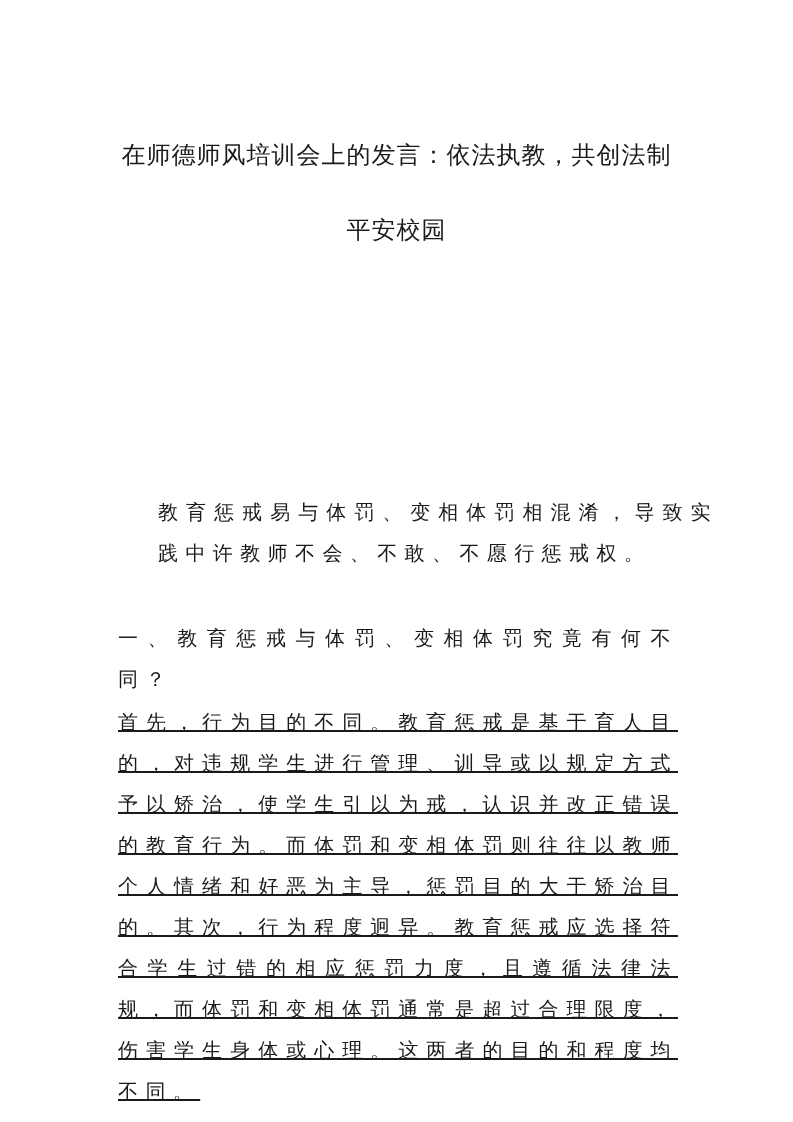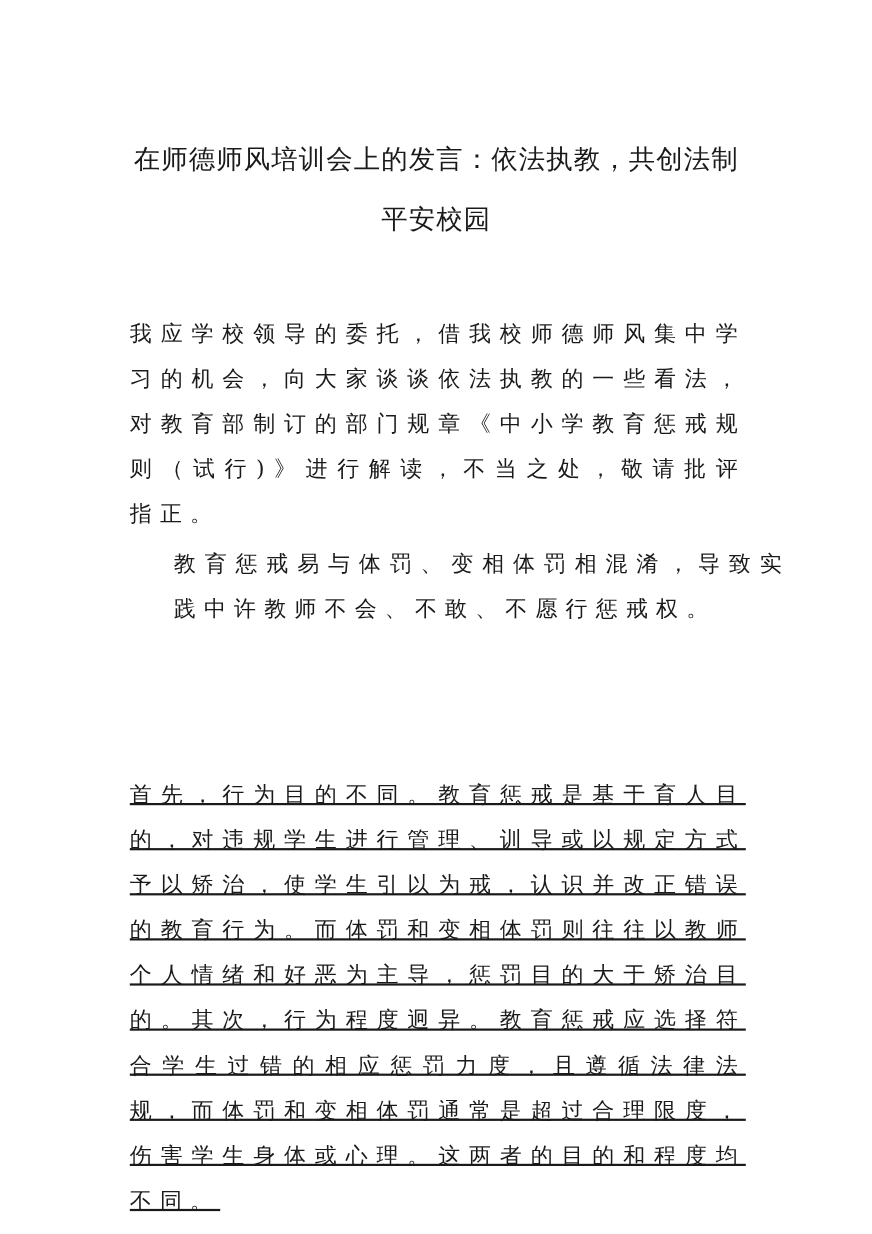--- a/index.html
+++ b/index.html
@@ -21,21 +21,21 @@
       top: 0;
       width: 793px;
       height: 1122px;
     }
     .title {
       position: absolute;
       left: 110px;
       width: 573px;
       text-align: center;
       font-size: 24px;
-      line-height: 54px;
+      line-height: 75px;
       top: 118px;
       letter-spacing: 1px;
       margin: 0;
       font-weight: normal;
     }
     .para {
       position: absolute;
       left: 118px;
       width: 560px;
       font-size: 20px;
@@ -48,16 +48,16 @@
     .p1 { top: 283px; }
     .p2 { top: 492px; margin-left: 40px; }
     .p3 { top: 618px; }
     .p4 { top: 702px; text-decoration: underline; }
   </style>
 </head>
 <body>
 
 <div class="page">
   <h1 class="title">在师德师风培训会上的发言：依法执教，共创法制平安校园</h1>
-  <p class="para p1">我应学校领导的委托，借我校师德师风集中学习的机会，向大家谈谈依法执教的一些看法，对教育部制订的部门规章《中小学教育惩戒规则（试行)》进行解读，不当之处，敬请批评指正。</p>
   <p class="para p2">教育惩戒易与体罚、变相体罚相混淆，导致实践中许教师不会、不敢、不愿行惩戒权。</p>
+  <p class="para p3">一、教育惩戒与体罚、变相体罚究竟有何不同？</p>
   <p class="para p4">首先，行为目的不同。教育惩戒是基于育人目的，对违规学生进行管理、训导或以规定方式予以矫治，使学生引以为戒，认识并改正错误的教育行为。而体罚和变相体罚则往往以教师个人情绪和好恶为主导，惩罚目的大于矫治目的。其次，行为程度迥异。教育惩戒应选择符合学生过错的相应惩罚力度，且遵循法律法规，而体罚和变相体罚通常是超过合理限度，伤害学生身体或心理。这两者的目的和程度均不同。</p>
 </div>
 
 </body></html>

